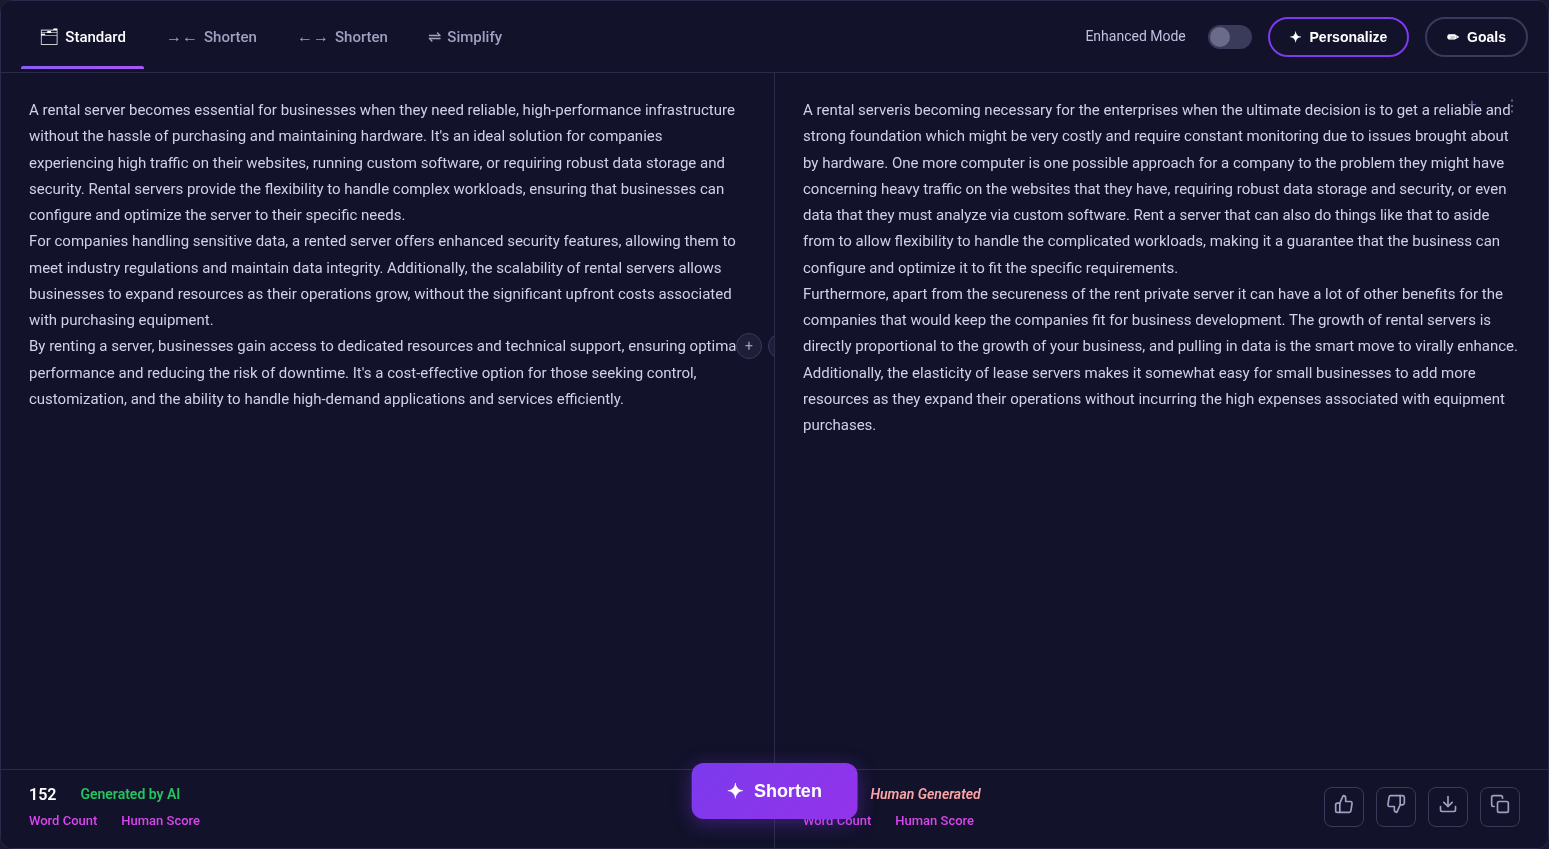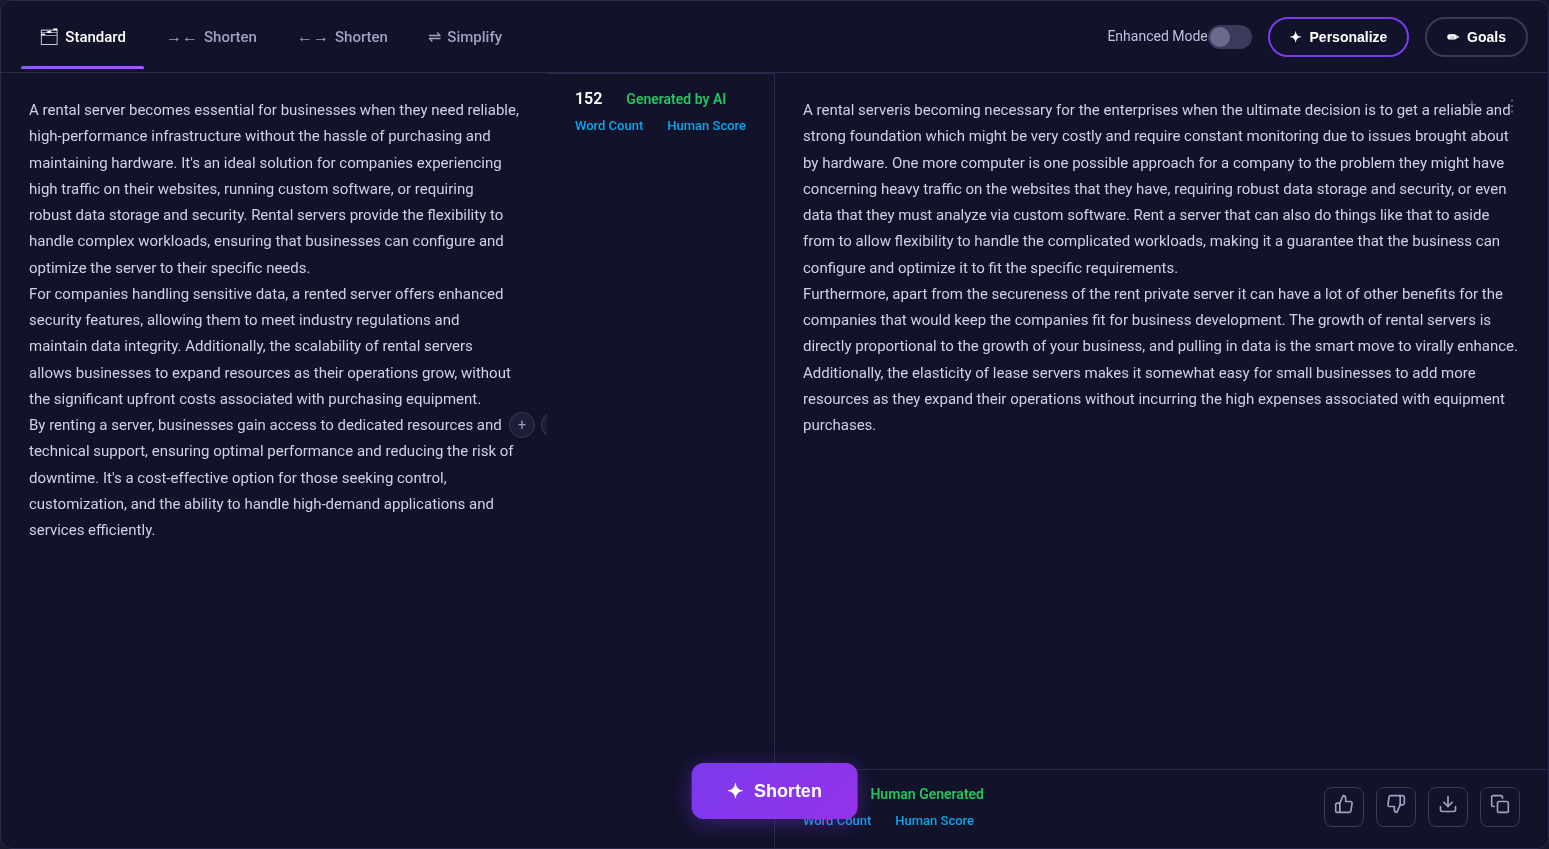--- a/index.html
+++ b/index.html
@@ -77,21 +77,21 @@
 
     .toolbar-right {
       display: flex;
       align-items: center;
       gap: 16px;
     }
 
     .enhanced-mode {
       display: flex;
       align-items: flex-start;
-      gap: 0;
+      gap: 22px;
       color: #c0c0e0;
       font-size: 14px;
     }
 
     .toggle-switch {
       width: 44px;
       height: 24px;
       background: #3a3a5a;
       border-radius: 12px;
       position: relative;
@@ -141,21 +141,21 @@
     
     .main-content {
       display: flex;
       flex: 1;
       overflow: hidden;
     }
 
     
     .left-panel {
       display: flex;
-      flex-direction: row;
+      flex-direction: column;
       flex: 1;
       border-right: 1px solid #2a2a4a;
       position: relative;
     }
 
     .panel-scroll {
       flex: 1;
       overflow-y: auto;
       padding: 24px 28px;
       color: #d0d0e8;
@@ -214,29 +214,30 @@
       font-size: 14px;
       font-weight: 600;
     }
 
     .status-ai {
       color: #22c55e;
       text-align: right;
     }
 
     .status-human {
-      color: #22c55e;
+      color: #fca5a5;
+      font-style: italic;
     }
 
     .footer-labels {
       display: flex;
       align-items: center;
       gap: 24px;
       font-size: 13px;
-      color: #0ea5e9;
+      color: #d946ef;
       font-weight: 500;
     }
 
     
     .humanize-area {
       display: flex;
       align-items: center;
       justify-content: center;
       padding: 0 20px;
       flex-shrink: 0;

